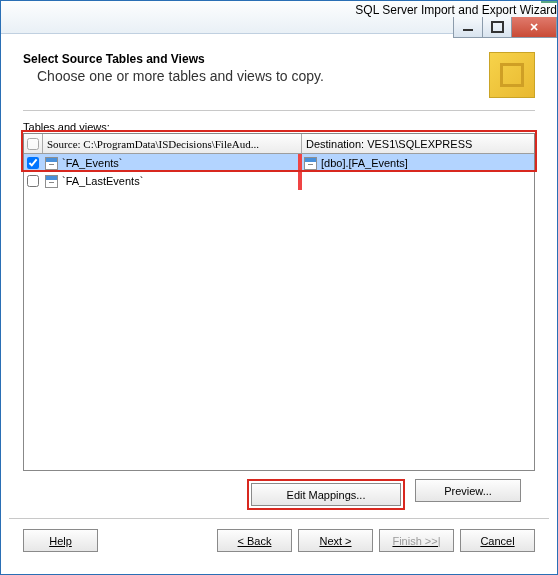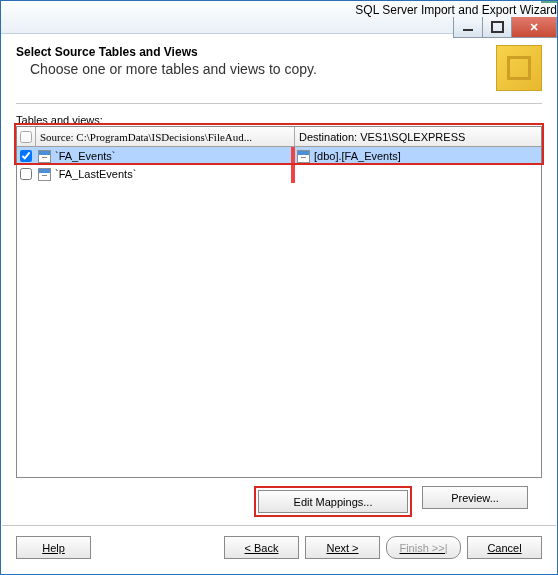--- a/index.html
+++ b/index.html
@@ -19,21 +19,21 @@
     display: flex; align-items: flex-end; position: relative; flex-direction: column;
   }
   .title-icon { width: 16px; height: 16px; margin-left: 6px; background: #8fd1b7; border: 1px solid #5aa886; }
   .title-text { font-size: 12px; margin-left: 6px; color: #000; flex: 1; text-align: center; }
   .win-btns { display: flex; height: 100%; }
   .win-btn { width: 30px; height: 21px; border: 1px solid #8b9bab; border-top: none; margin-left: -1px; display: flex; align-items: center; justify-content: center; font-size: 12px; background: linear-gradient(#f6f9fc,#d9e4ef); }
   .win-btn.min::after { content:""; width:10px; height:0; border-bottom:2px solid #333; margin-top:6px; }
   .win-btn.max::after { content:""; width:9px; height:8px; border:2px solid #333; }
   .win-btn.close { background: linear-gradient(#e07a6c,#c94b36); color:#fff; font-weight:bold; width:46px; }
   .win-btn.close::after { content:"✕"; font-size:11px; color:#fff; }
-  .content { flex:1; display:flex; flex-direction:column; padding: 1px; }
+  .content { flex:1; display:flex; flex-direction:column; padding: 8px; }
   .header-area { padding: 10px 14px 6px; display:flex; }
   .header-text { flex:1; }
   .header-title { font-weight: bold; font-size: 12px; }
   .header-sub { margin: 2px 0 0 14px; font-size: 14px; color:#333; }
   .header-icon { width: 46px; height: 46px; background: linear-gradient(135deg,#f7d34a,#e8b830); border:1px solid #caa426; position:relative; margin-right: 0; }
   .header-icon::after { content:""; position:absolute; inset:10px; border:3px solid #cf9f25; }
   .sep { border-top:1px solid #c8c8c8; margin: 6px 14px 0; }
   .mid { flex:1; padding: 10px 14px 0; display:flex; flex-direction:column; min-height:0; }
   .tbl-label { font-size:11px; margin-bottom: 0; }
   .tbl-label span { border-bottom:1px solid #000; }
@@ -48,21 +48,21 @@
   .cell-src { width:259px; display:flex; align-items:center; padding:0 2px; gap:4px; border-right:4px solid #ef4444; height:100%;}
   .cell-dst { flex:1; display:flex; align-items:center; padding:0 2px; gap:4px; height:100%;}
   .tbl-icon { width:13px; height:13px; display:inline-block; background:#fff; border:1px solid #8f8f8f; position:relative; flex-shrink:0;}
   .tbl-icon::before { content:""; position:absolute; left:0; right:0; top:0; height:4px; background:#4a90d9;}
   .tbl-icon::after { content:""; position:absolute; left:3px; right:3px; top:6px; bottom:2px; background:repeating-linear-gradient(#888,#888 1px, transparent 1px, transparent 3px);}
   input[type=checkbox]{ width:12px; height:12px; margin:0; }
   .grid-body { flex:1; position:relative; background:#fff; }
   .hilite-hdr { position:absolute; border:2px solid #d8281f; pointer-events:none; }
   .btn-row { display:flex; justify-content:flex-end; gap:10px; padding: 8px 14px; }
   .btn { min-width:106px; height:23px; font-size:11px; background:linear-gradient(#fdfdfd,#e7e7e7); border:1px solid #8a8a8a; display:flex; align-items:center; justify-content:center; padding: 0 10px;}
-  .btn.disabled { color:#9a9a9a;border-radius:10px; }
+  .btn.disabled { color:#9a9a9a; }
   .edit-hilite { border:2px solid #d8281f; padding:2px; display:inline-flex;}
   .footer-sep { border-top:1px solid #c8c8c8; margin: 0 0 0 0;}
   .footer { padding: 10px 14px 14px; display:flex; align-items:flex-end;text-decoration:underline; }
   .footer .btn { min-width:75px; }
   .footer-left { flex:1; display:flex; }
   .footer-right { display:flex; gap:6px; }
 </style>
 </head>
 <body>
 

